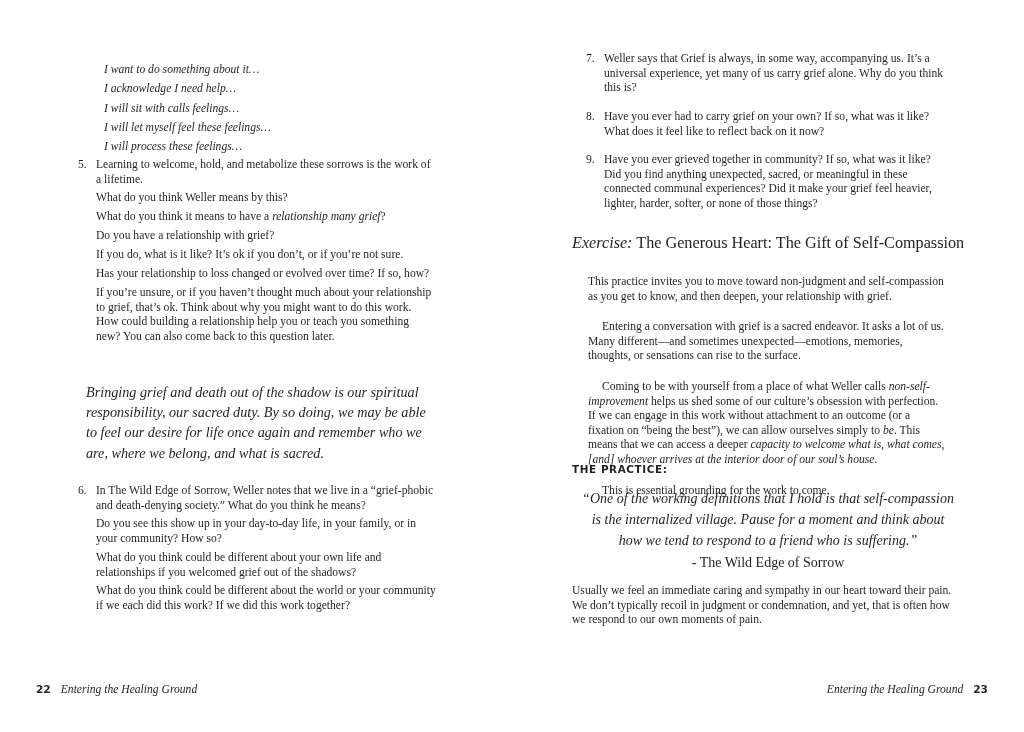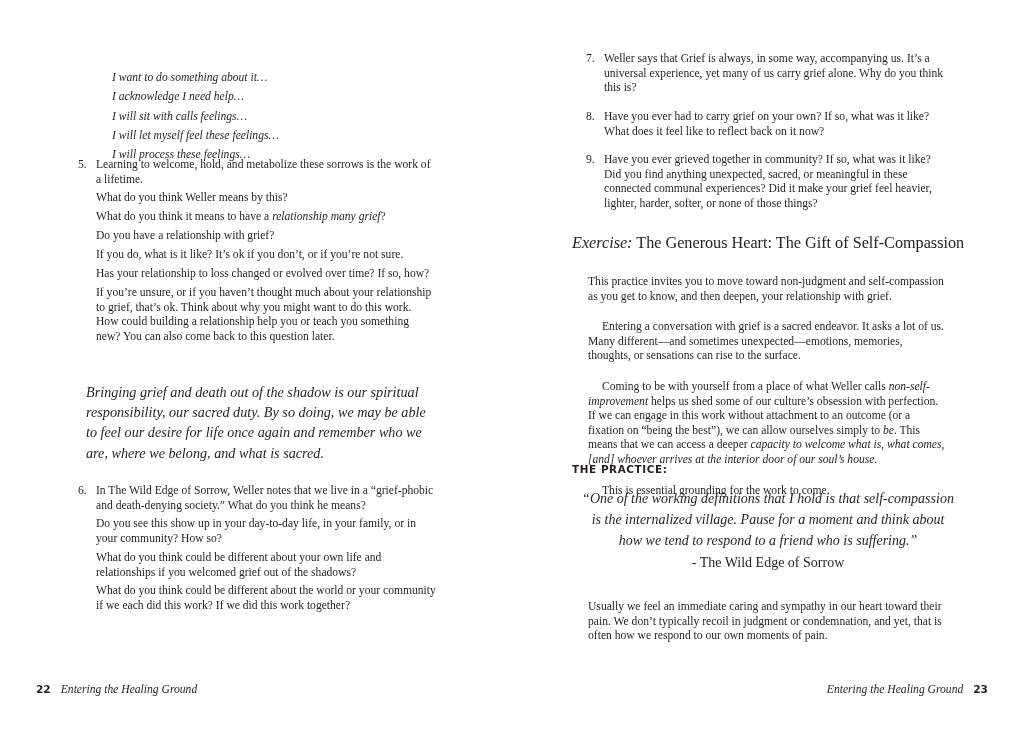--- a/index.html
+++ b/index.html
@@ -5,21 +5,21 @@
   html, body { margin: 0; padding: 0; background: #ffffff; }
   body { width: 1024px; height: 732px; position: relative; overflow: hidden;
          font-family: "Liberation Serif", "DejaVu Serif", serif; color: #231f20; }
   .page { position: absolute; top: 0; height: 732px; }
   .page-left { left: 0; width: 512px; }
   .page-right { left: 512px; width: 512px; }
   .body-text { font-size: 11.6px; line-height: 14.6px; }
   .it { font-style: italic; }
 
   
-  .affirm-list { position: absolute; left: 96px; top: 52px; margin: 16px; padding: 0; list-style: none; }
+  .affirm-list { position: absolute; left: 96px; top: 52px; margin: 8px; padding: 0; list-style: none; }
   .affirm-list li { font-style: italic; font-size: 11.6px; line-height: 19.3px; }
 
   .q { position: absolute; left: 78px; width: 358px; }
   .q .num { position: absolute; left: 0; top: 0; width: 18px; }
   .q .content { margin-left: 18px; }
   .q p { margin: 0 0 4.3px 0; }
 
   .pull-quote { position: absolute; left: 86px; width: 350px; top: 382px; text-align: left;
                 font-style: italic; font-size: 14.2px; line-height: 20.2px; }
 
@@ -45,21 +45,21 @@
   .exercise-body p.indent { text-indent: 14px; }
 
   .practice-heading { position: absolute; left: 60px; top: 463px; font-family: "DejaVu Sans", "Liberation Sans", sans-serif;
                       font-size: 10.4px; letter-spacing: 0.6px; font-weight: bold; color: #231f20; }
 
   .epigraph { position: absolute; left: 70px; width: 372px; top: 488px; text-align: center;
               font-style: italic; font-size: 14px; line-height: 21px; }
   .attribution { position: absolute; left: 70px; width: 372px; top: 554px; text-align: center; font-size: 14px; line-height: 18px; }
 
   .closing { position: absolute; left: 60px; top: 584px; width: 392px; }
-  .closing p { margin: 16px; }
+  .closing p { margin: 0; }
 </style>
 </head>
 <body>
 
 <div class="page page-left">
 
   <ul class="affirm-list">
     <li>I want to do something about it…</li>
     <li>I acknowledge I need help…</li>
     <li>I will sit with calls feelings…</li>

